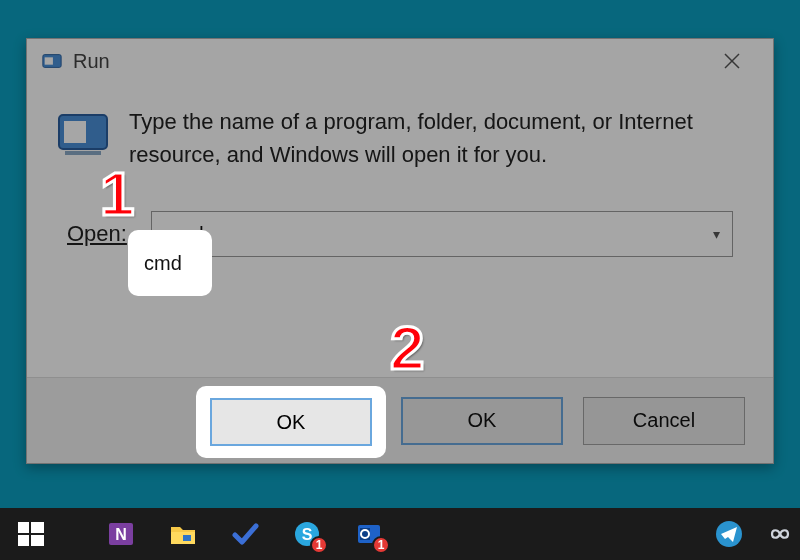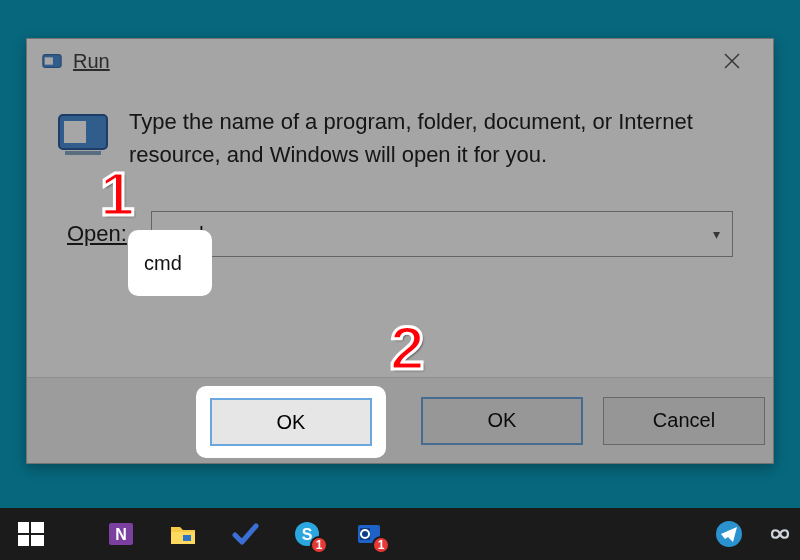--- a/index.html
+++ b/index.html
@@ -41,21 +41,20 @@
     border: 1px solid #b0b0b0;
     box-shadow: 0 4px 12px rgba(0,0,0,.3);
   }
   .titlebar {
     height: 44px;
     display: flex;
     align-items: center;
     padding: 0 6px 0 14px;
     color: #444;
     font-size: 20px;
-    text-decoration: underline;
   }
   .titlebar .title-icon {
     width: 22px; height: 22px;
     margin-right: 10px;
     display: inline-flex; align-items:center; justify-content:center;
   }
   .titlebar .title-icon svg { width:22px; height:22px; }
   .titlebar .close {
     margin-left: auto;
     width: 70px; height: 44px;
@@ -113,21 +112,21 @@
 
   .button-row {
     position: absolute;
     bottom: 0; left: 0; right: 0;
     height: 86px;
     background: #f0f0f0;
     border-top: 1px solid #dcdcdc;
     display: flex;
     align-items: center;
     justify-content: flex-end;
-    padding-right: 8px;
+    padding-right: 28px;
     gap: 20px;
   }
   .btn {
     width: 162px; height: 48px;
     background: #e6e6e6;
     border: 1px solid #a0a0a0;
     font-size: 20px;
     color: #111;
     display: flex; align-items: center; justify-content: center;
     cursor: pointer;

